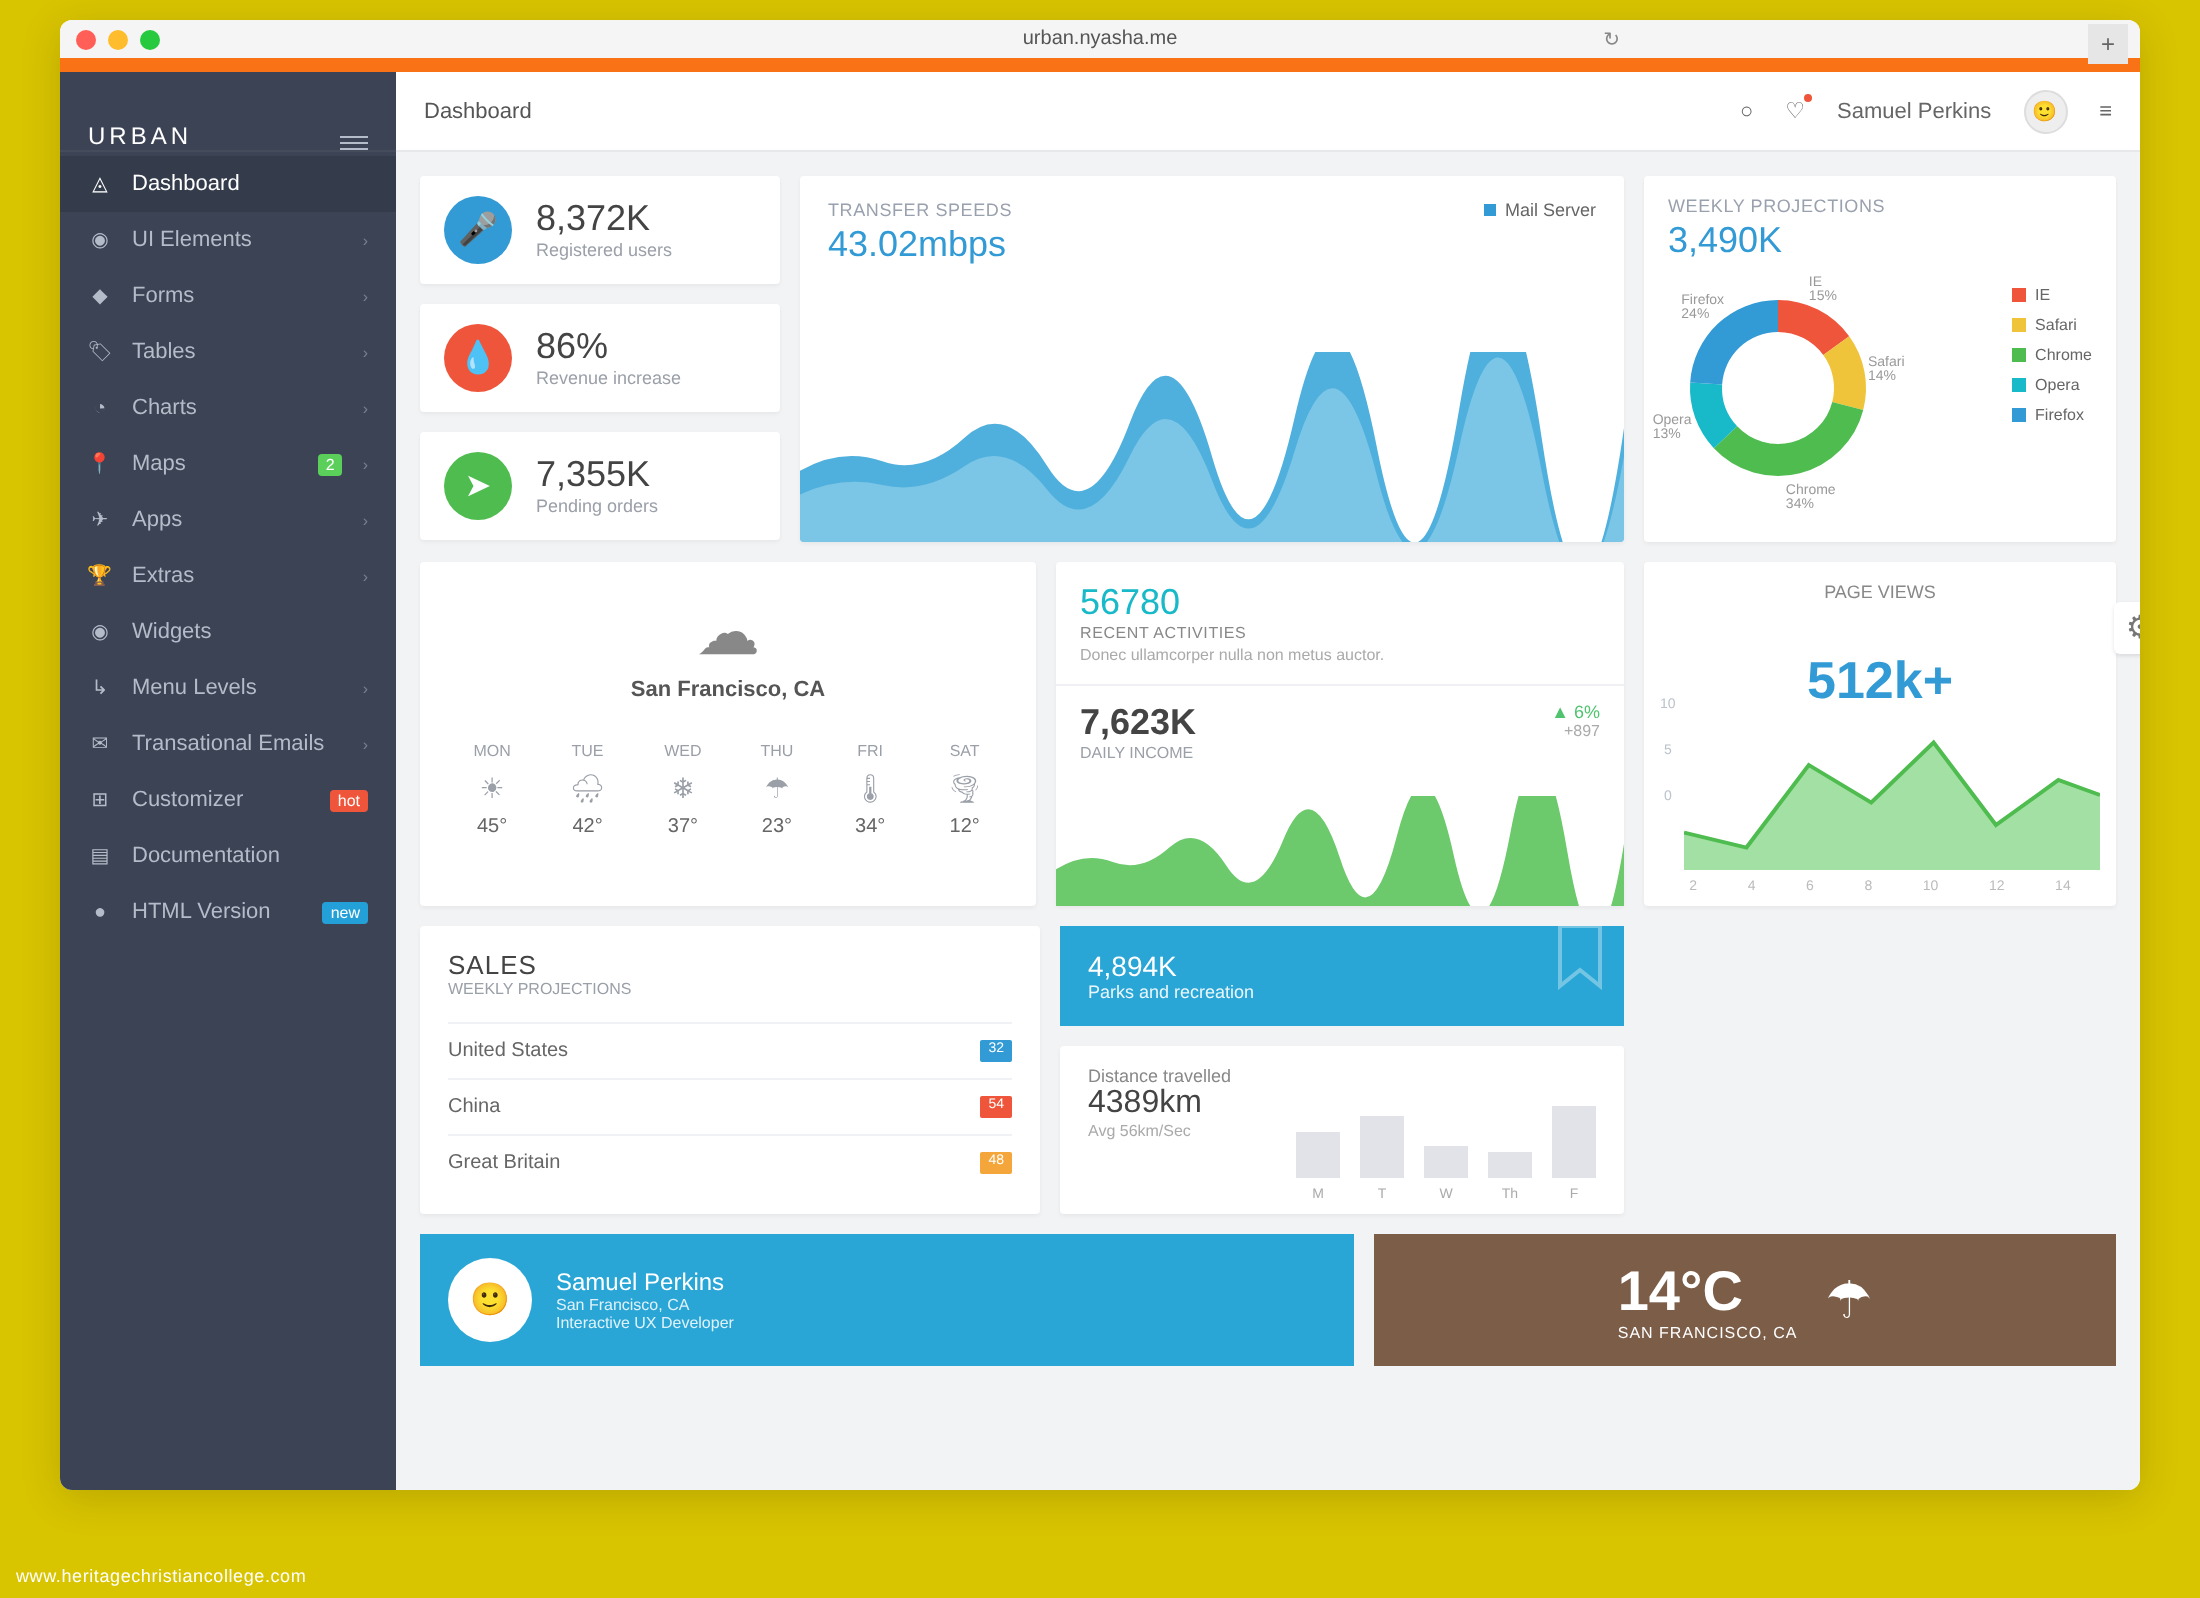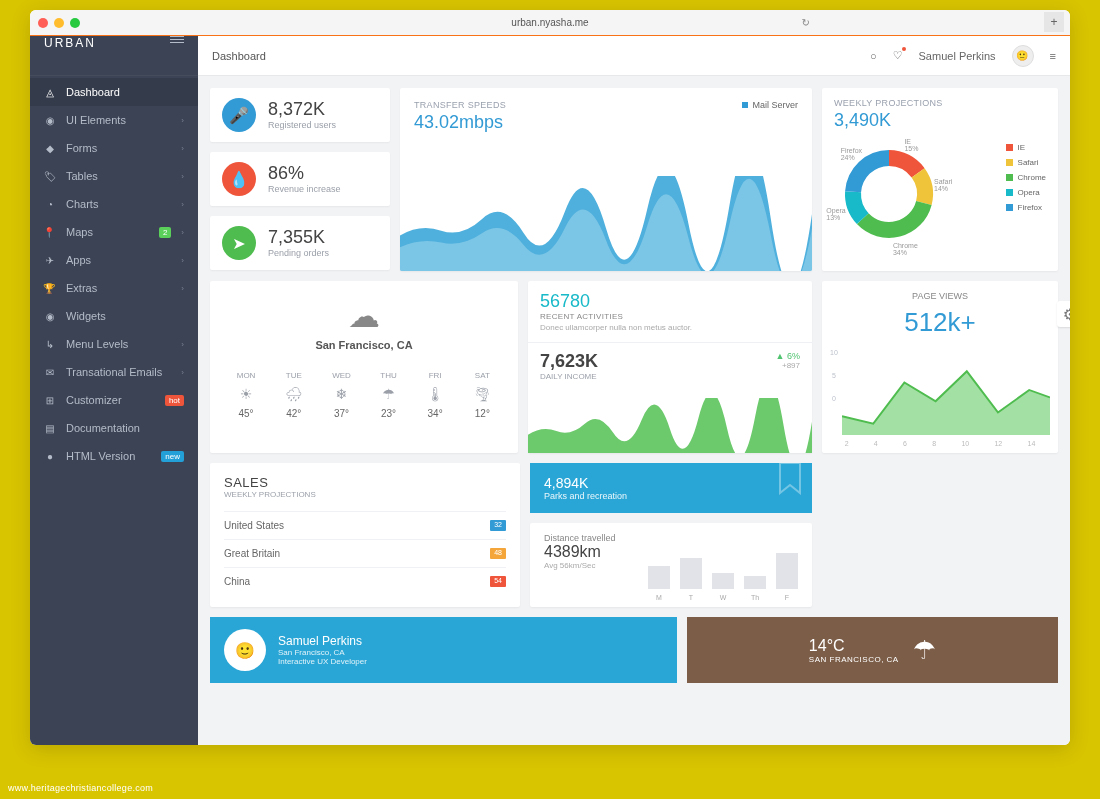--- a/index.html
+++ b/index.html
@@ -1,27 +1,27 @@
 <!DOCTYPE html>
 <html><head>
 <meta charset="utf-8">
 <style>
 * { margin: 0; padding: 0; box-sizing: border-box; font-family: -apple-system, "Helvetica Neue", Arial, sans-serif; }
 body { background: #d9c400; width: 1100px; height: 799px; overflow: hidden; }
 .frame { position: absolute; top: 10px; left: 30px; width: 1040px; height: 735px; background: #fff; border-radius: 6px; box-shadow: 0 4px 20px rgba(0,0,0,.15); overflow: hidden; }
-.titlebar { height: 26px; display: flex; align-items: center; padding: 0 8px; background: #f5f5f5; border-bottom: 1px solid #f97316; position: relative; }
+.titlebar { height: 26px; display: flex; align-items: center; padding: 0 8px; background: #f5f5f5; border-bottom: 7px solid #f97316; position: relative; }
 .dots { display: flex; gap: 6px; }
 .dot { width: 10px; height: 10px; border-radius: 50%; }
 .dot.r { background: #ff5f56; } .dot.y { background: #ffbd2e; } .dot.g { background: #27c93f; }
 .url { position: absolute; left: 50%; transform: translateX(-50%); font-size: 10px; color: #555; }
 .plus { position: absolute; right: 6px; top: 2px; width: 20px; height: 20px; background: #e6e6e6; display:flex;align-items:center;justify-content:center;font-size:12px;color:#666; }
 
 .inner { display: flex; height: calc(100% - 26px); }
 .sidebar { width: 168px; background: #3b4354; color: #b5bcc9; display: flex; flex-direction: column; font-size: 11px; }
-.brand { height: 40px; display: flex; align-items: flex-start; justify-content: space-between; padding: 0 14px; border-bottom: 1px solid rgba(255,255,255,.05); }
+.brand { height: 40px; display: flex; align-items: flex-end; justify-content: space-between; padding: 0 14px; border-bottom: 1px solid rgba(255,255,255,.05); }
 .brand-name { color: #fff; letter-spacing: 2px; font-size: 12px; font-weight: 500; }
 .ham { display: flex; flex-direction: column; gap: 2px; }
 .ham span { width: 14px; height: 1px; background: #b5bcc9; }
 .nav { display: flex; flex-direction: column; padding-top: 2px; }
 .nav-item { display: flex; align-items: center; padding: 8px 14px; gap: 10px; cursor: pointer; position: relative; }
 .nav-item.active { background: #343b4a; color: #fff; }
 .ni-icon { width: 12px; display: flex; justify-content: center; font-size: 10px; }
 .ni-label { flex: 1; }
 .chev { font-size: 8px; color: #788193; }
 .badge { font-size: 8px; padding: 1px 4px; border-radius: 2px; color: #fff; }
@@ -77,21 +77,21 @@
 .act-desc { font-size: 8px; color: #aaa; margin-top: 2px; }
 .daily { padding: 8px 12px 0; border-top: 1px solid #eef0f3; position:relative; flex:1; overflow:hidden; }
 .daily-v { font-size: 18px; font-weight: 600; color: #444; }
 .daily-l { font-size: 8px; color: #9a9fa8; }
 .trend { position: absolute; right: 12px; top: 8px; text-align: right; }
 .trend-pct { font-size: 9px; color: #4fc36f; }
 .trend-abs { font-size: 8px; color: #aaa; }
 
 .pageviews { padding: 10px 12px; text-align: center; height:172px; position:relative; overflow:hidden; }
 .pv-label { font-size: 9px; color: #888; }
-.pv-value { font-size: 26px; color: #329ad4; font-weight: 400; margin-top: 6px; }
+.pv-value { font-size: 26px; color: #329ad4; font-weight: 700; margin-top: 24px; }
 .pv-ticks { display: flex; justify-content: space-around; font-size: 7px; color: #bbb; position:absolute;bottom:6px;left:0;right:0;padding:0 10px; }
 .pv-y { position:absolute; left:8px; top:68px; font-size:7px; color:#bcc2cb; display:flex; flex-direction:column; gap:16px;}
 
 .row3 { grid-column: 1 / span 2; display: flex; gap: 10px; }
 .sales { flex: 1; padding: 12px 14px; }
 .sales h3 { font-size: 13px; font-weight: 400; color: #444; letter-spacing:.5px; }
 .sales .sub { font-size: 8px; color: #9a9fa8; margin-bottom: 12px; }
 .srow { display: flex; justify-content: space-between; padding: 8px 0; border-top: 1px solid #f0f1f4; font-size: 10px; color: #666; }
 .sbadge { font-size: 7px; color: #fff; padding: 1px 4px; border-radius: 1px; }
 
@@ -110,21 +110,21 @@
 .bars-ticks { position:absolute; right:14px; bottom:6px; display:flex; gap:10px; font-size:7px; color:#aaa; }
 .bars-ticks span{width:22px;text-align:center}
 
 .row4 { grid-column: 1 / span 3; display: flex; gap: 10px; }
 .profile { flex: 1; background: #29a6d6; color: #fff; display: flex; align-items: center; gap: 12px; padding: 12px 14px; }
 .pavatar { width: 42px; height: 42px; border-radius: 50%; border: 2px solid rgba(255,255,255,.5); background:#fff;display:flex;align-items:center;justify-content:center; }
 .pname { font-size: 12px; }
 .ploc { font-size: 8px; opacity: .85; }
 .prole { font-size: 8px; opacity: .85; }
 .temp { flex: .8; background: #7c5d48; color: #fff; display: flex; align-items: center; justify-content:center; gap: 14px; padding: 10px; }
-.temp-v { font-size: 16px; font-weight: 400; }
+.temp-v { font-size: 28px; font-weight: 700; }
 .temp-c { font-size: 8px; letter-spacing: .5px; }
 .status { flex: 1; background: #4ebc4e; color: #fff; display: flex; align-items: center; justify-content:space-around; padding: 10px 0; }
 .stat { text-align: center; }
 .stat-v { font-size: 20px; font-weight: 300; }
 .stat-l { font-size: 8px; letter-spacing: .5px; }
 
 .watermark { position: absolute; bottom: 6px; left: 8px; font-size: 9px; color: #fff; letter-spacing: .3px; }
 </style>
 </head>
 <body>
@@ -393,26 +393,26 @@
         <div class="row3">
           <div class="card sales">
             <h3>SALES</h3>
             <div class="sub">WEEKLY PROJECTIONS</div>
             <div id="sales-rows">
                 <div class="srow">
                   <span>United States</span>
                   <span class="sbadge" style="background:#329ad4">32</span>
                 </div>
                 <div class="srow">
+                  <span>China</span>
+                  <span class="sbadge" style="background:#ef553a">54</span>
+                </div>
+                <div class="srow">
                   <span>Great Britain</span>
                   <span class="sbadge" style="background:#f4a63a">48</span>
-                </div>
-                <div class="srow">
-                  <span>China</span>
-                  <span class="sbadge" style="background:#ef553a">54</span>
                 </div>
               </div>
           </div>
           <div class="parks-col">
             <div class="parks">
               <div class="parks-v">4,894K</div>
               <div class="parks-l">Parks and recreation</div>
               <svg class="bookmark" viewBox="0 0 24 32">
                   <path d="M2,0 H22 V30 L12,22 L2,30 Z" fill="none" stroke="#fff" stroke-width="2"></path>
                 </svg>

